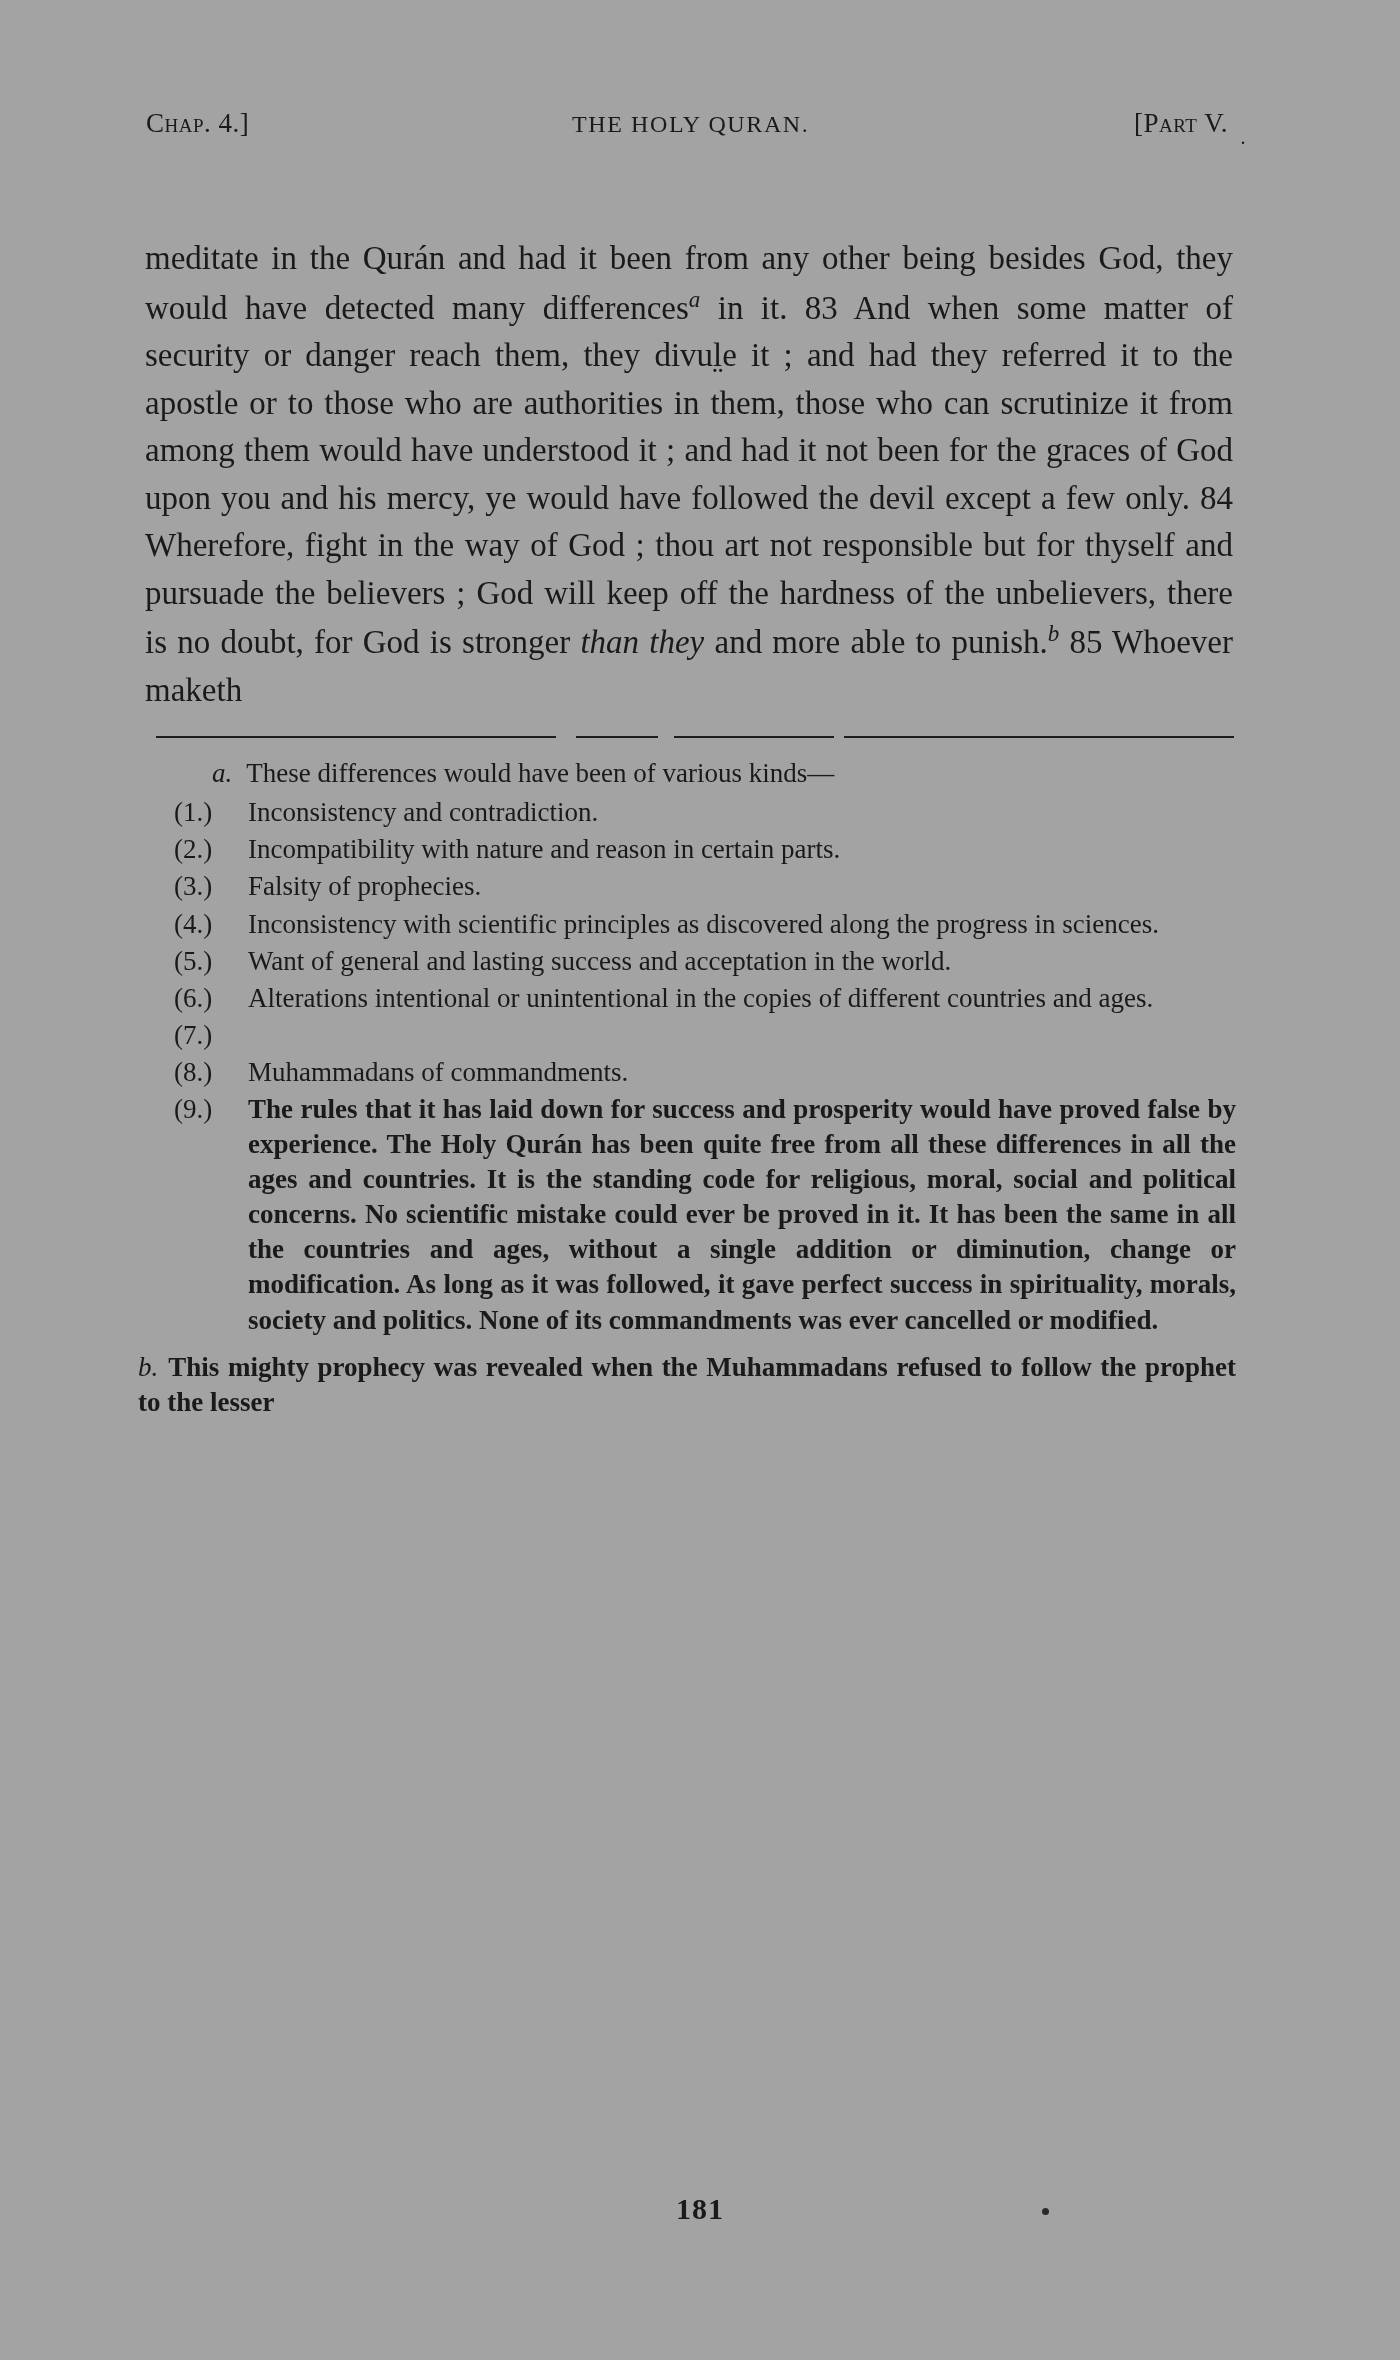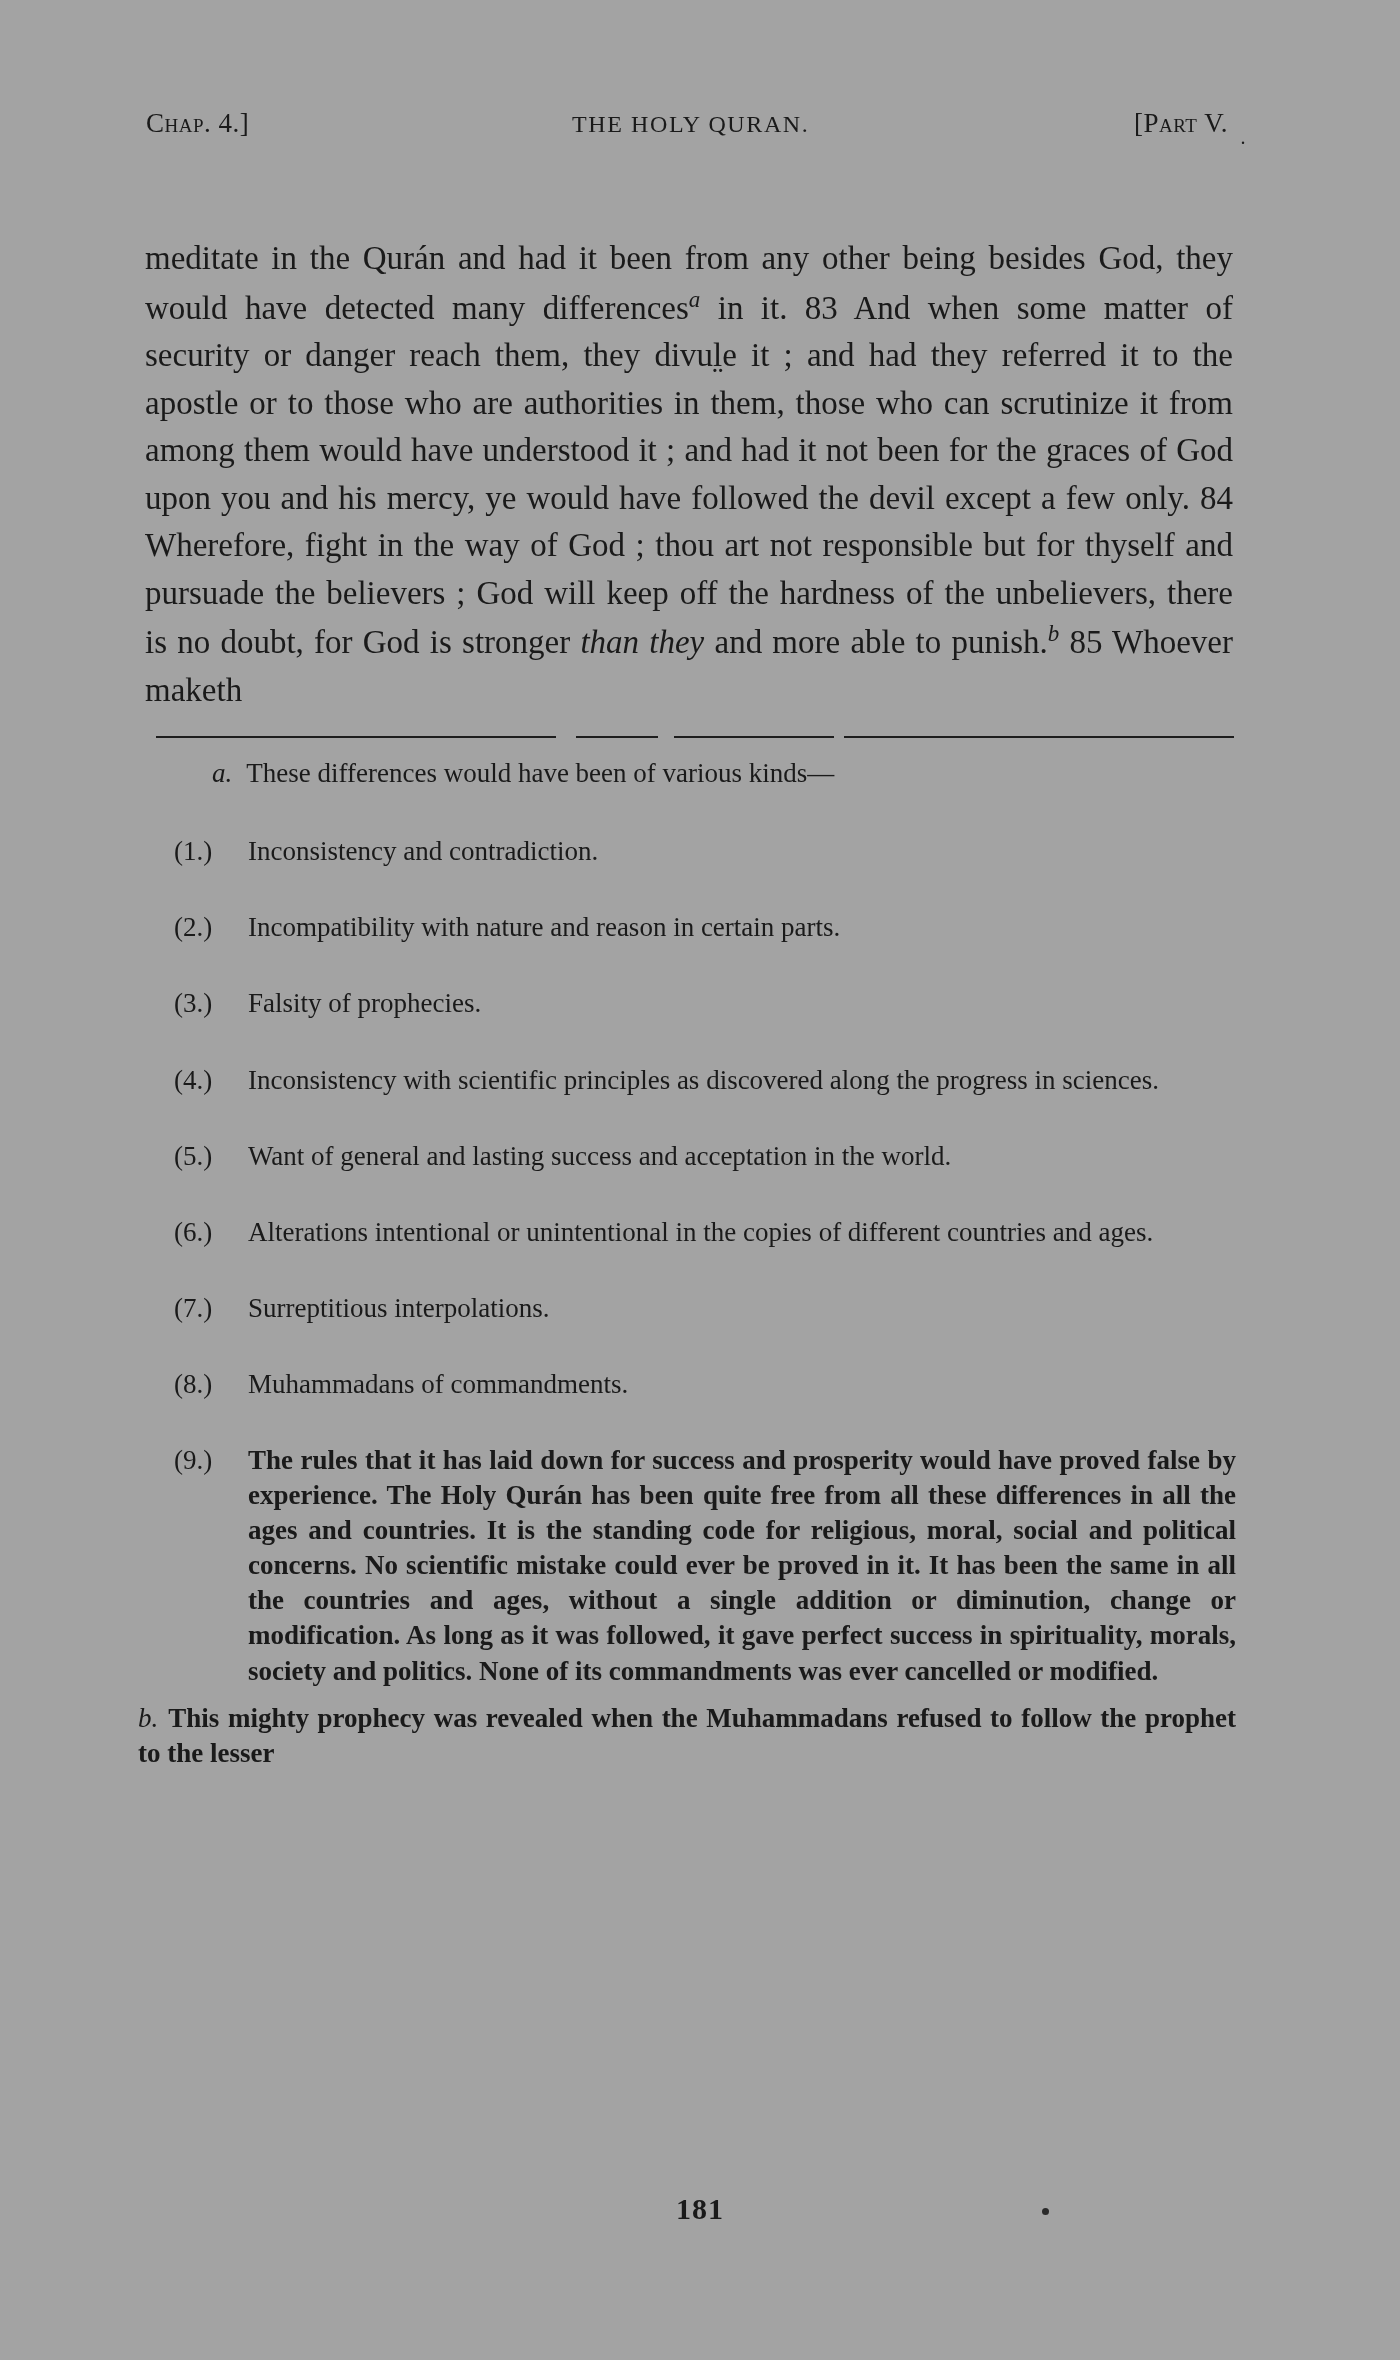--- a/index.html
+++ b/index.html
@@ -113,21 +113,20 @@
   }
   .fn-item .num {
     flex: 0 0 auto;
     width: 74px;
     text-align: left;
     margin-left: 36px;
   }
   .fn-item .txt {
     flex: 1 1 auto;
     text-align: justify;
-    margin-top: 39px;
   }
   .fn-item.nojust .txt { text-align: left; }
   .fn-b {
     margin-top: 12px;
     text-align: justify;
     font-weight: 600;
   }
   .fn-b .lbl { font-style: italic; font-weight: 400; margin-right: 10px; }
   .fn-b-indent { text-indent: 64px; }
 
@@ -211,21 +210,20 @@
         <span class="txt">Want of general and lasting success and acceptation in the world.</span>
       </div>
 
       <div class="fn-item">
         <span class="num">(6.)</span>
         <span class="txt">Alterations intentional or unintentional in the copies of different countries and ages.</span>
       </div>
 
       <div class="fn-item nojust">
         <span class="num">(7.)</span>
-        <span class="txt">Surreptitious interpolations.</span>
       </div>
 
       <div class="fn-item nojust">
         <span class="num">(8.)</span>
         <span class="txt">Muhammadans of commandments.</span>
       </div>
 
       <div class="fn-item">
         <span class="num">(9.)</span>
         <span class="txt bold-ish">The rules that it has laid down for success and prosperity would have proved false by experience.  The Holy Qurán has been quite free from all these differences in all the ages and countries.  It is the standing code for religious, moral, social and political concerns. No scientific mistake could ever be proved in it.  It has been the same in all the countries and ages, without a single addition or diminution, change or modification. As long as it was followed, it gave perfect success in spirituality, morals, society and politics.  None of its commandments was ever cancelled or modified.</span>

